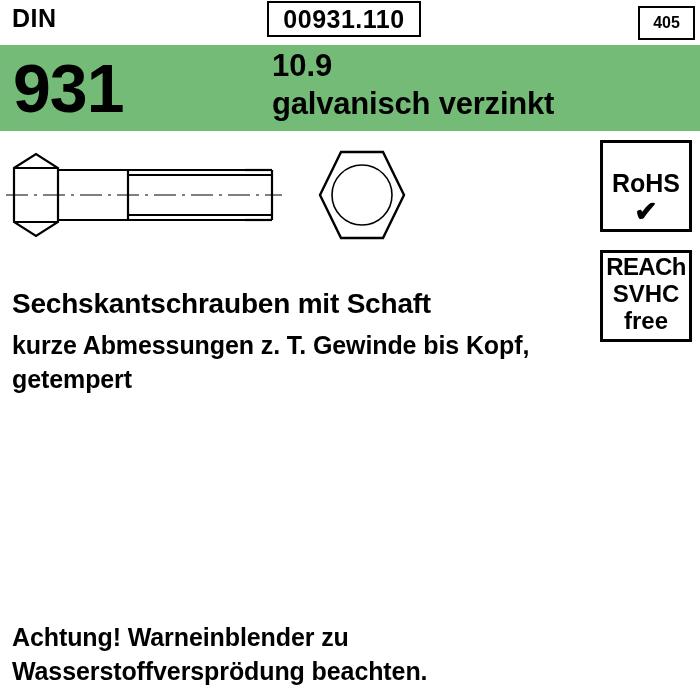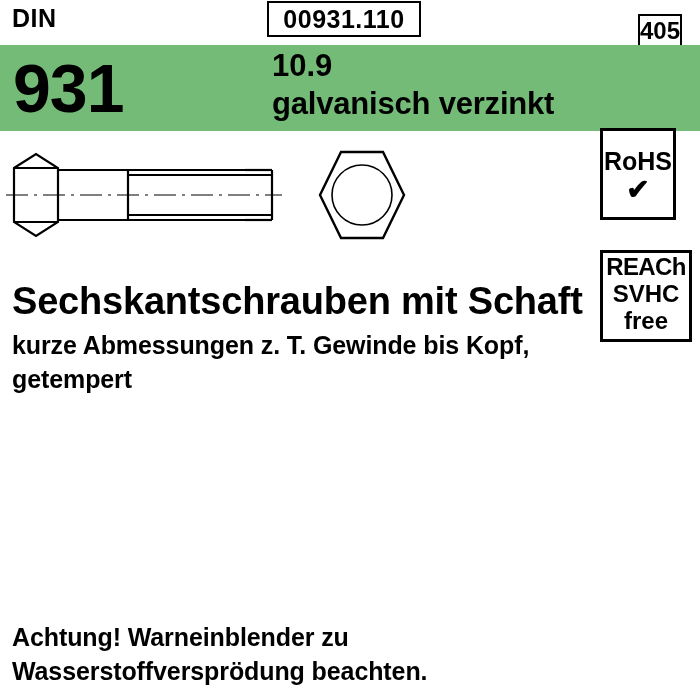--- a/index.html
+++ b/index.html
@@ -48,29 +48,29 @@
     display: flex;
     align-items: center;
     justify-content: center;
     font-size: 25px;
     font-weight: bold;
     letter-spacing: 0.5px;
   }
   .meta-right {
     position: absolute;
     left: 638px;
-    top: 14px;
-    width: 44px;
+    top: 6px;
+    width: 57px;
     height: 34px;
     border: 2px solid #000;
     box-sizing: border-box;
     display: flex;
     align-items: center;
     justify-content: center;
-    font-size: 24px;
+    font-size: 16px;
     font-weight: bold;
   }
 
   
   .banner {
     position: absolute;
     left: 0;
     top: 45px;
     width: 700px;
     height: 86px;
@@ -112,24 +112,24 @@
 
   
   .cert-box {
     position: absolute;
     border: 3px solid #000;
     box-sizing: border-box;
     text-align: center;
   }
   .rohs-box {
     left: 600px;
-    top: 128px;
-    width: 76px;
+    top: 140px;
+    width: 92px;
     height: 92px;
-    padding-top: 16px;
+    padding-top: 26px;
   }
   .rohs-label {
     font-size: 25px;
     font-weight: bold;
     line-height: 28px;
   }
   .rohs-check {
     font-size: 28px;
     line-height: 30px;
     font-weight: bold;
@@ -154,22 +154,22 @@
   .reach-l3 {
     font-size: 24px;
     font-weight: bold;
     line-height: 27px;
   }
 
   
   .title-main {
     position: absolute;
     left: 12px;
-    top: 280px;
-    font-size: 38px;
+    top: 288px;
+    font-size: 28px;
     font-weight: bold;
     letter-spacing: -0.2px;
   }
   .subtitle {
     position: absolute;
     left: 12px;
     top: 328px;
     width: 570px;
     font-size: 25px;
     font-weight: bold;

